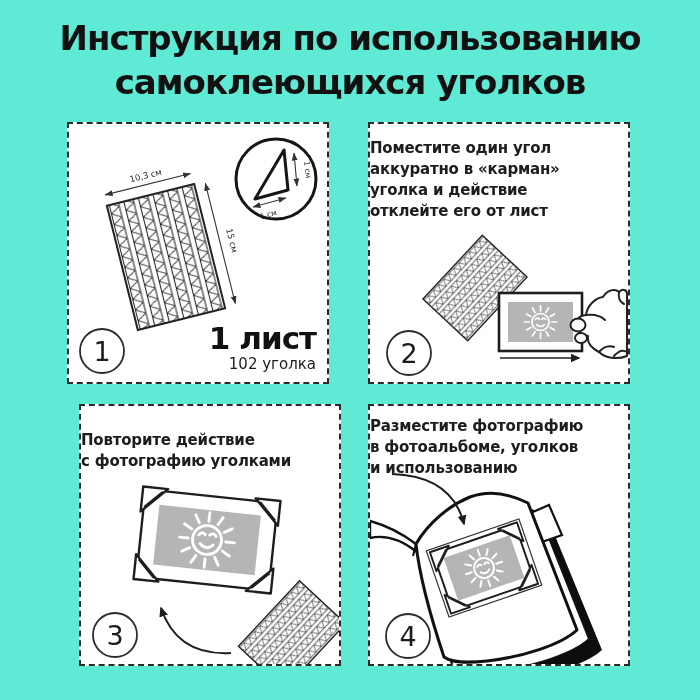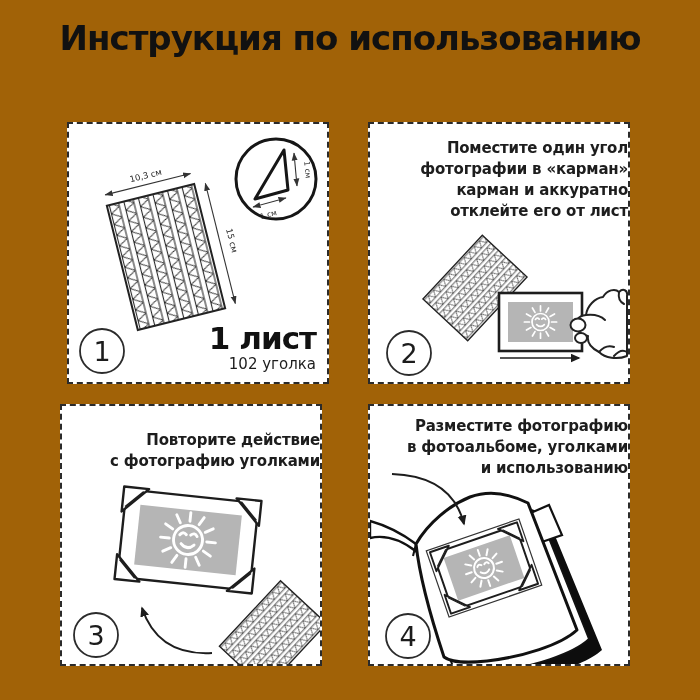--- a/index.html
+++ b/index.html
@@ -1,27 +1,27 @@
 <!DOCTYPE html>
 <html><head>
 <meta charset="utf-8">
 <style>
   html,body{margin:0;padding:0;background:#fff;}
-  .page{position:relative;width:700px;height:700px;background:#a16207;overflow:hidden;
+  .page{position:relative;width:700px;height:700px;background:#5eead4;overflow:hidden;
         font-family:"DejaVu Sans",sans-serif;color:#1c1c1c;}
   .title{position:absolute;top:16px;left:0;width:700px;text-align:center;
          font-size:34px;font-weight:bold;line-height:44px;letter-spacing:-1px;color:#111;}
   .panel{position:absolute;width:262px;height:262px;border:2px dashed #2b2b2b;
          box-sizing:border-box;background:#fff;}
   #panel1{left:67px;top:122px;}
   #panel2{left:368px;top:122px;}
-  #panel3{left:60px;top:404px;}
+  #panel3{left:79px;top:404px;}
   #panel4{left:368px;top:404px;}
   .panel svg.art{position:absolute;left:0;top:0;width:258px;height:258px;display:block;}
-  .ptext{position:absolute;left:0;width:258px;text-align:right;font-size:15px;
+  .ptext{position:absolute;left:0;width:258px;text-align:left;font-size:15px;
          font-weight:bold;line-height:21px;color:#1d1d1d;letter-spacing:-0.2px;}
   #panel2 .ptext{top:14px;}
   #panel3 .ptext{top:24px;}
   #panel4 .ptext{top:10px;}
   .dim{stroke:#333;stroke-width:1.1;fill:none;}
   .dimT{font-size:8.5px;fill:#222;}
   .dimTs{font-size:7.5px;fill:#222;}
   .numT{font-size:27px;fill:#1c1c1c;}
   .cap1{font-size:31px;font-weight:bold;fill:#111;letter-spacing:-1px;}
   .cap2{font-size:15px;fill:#1d1d1d;}
@@ -59,20 +59,21 @@
           <path d="M0,1 L8,4 L0,7 Z" fill="#333"></path>
         </marker>
       <marker id="arrB" markerUnits="userSpaceOnUse" markerWidth="12" markerHeight="10" refX="8.5" refY="4.5" orient="auto">
           <path d="M0,0 L10,4.5 L0,9 Z" fill="#1d1d1d"></path>
         </marker>
     </defs>
   </svg>
 
   <div class="title">
     <div>Инструкция по использованию</div>
+    <div>самоклеющихся уголков</div>
   </div>
 
   <div class="panel" id="panel1">
     <svg class="art" viewBox="0 0 258 258">
 
       <g transform="translate(97,133) rotate(-14)">
         <use href="#sheetG"></use>
         <line class="dim" x1="-44" y1="-75" x2="44" y2="-75" marker-start="url(#arrS)" marker-end="url(#arr)"></line>
         <text class="dimT" x="0" y="-81" text-anchor="middle">10,3 см</text>
         <line class="dim" x1="56" y1="-62" x2="56" y2="62" marker-start="url(#arrS)" marker-end="url(#arr)"></line>
@@ -94,22 +95,22 @@
       <g>
         <circle cx="33" cy="227" r="22" fill="#fff" stroke="#2b2b2b" stroke-width="1.8"></circle>
         <text class="numT" x="33" y="237" text-anchor="middle">1</text>
       </g>
     </svg>
   </div>
 
   <div class="panel" id="panel2">
     <div class="ptext">
       <div>Поместите один угол</div>
-      <div>фотографии в «карман»</div>
-      <div>карман и аккуратно</div>
+      <div>аккуратно в «карман»</div>
+      <div>уголка и действие</div>
       <div>отклейте его от лист</div>
     </div>
     <svg class="art" viewBox="0 0 258 258">
       <use href="#sheetG" transform="translate(105,164) rotate(43) scale(0.68)"></use>
       <g transform="translate(170.5,198)">
         <rect x="-41.5" y="-29" width="83" height="58" fill="#fff" stroke="#1d1d1d" stroke-width="2.6"></rect>
         <rect x="-32.5" y="-20" width="65" height="40" fill="#b5b5b5"></rect>
         <use href="#sunG" transform="scale(0.85)"></use>
       </g>
       <g transform="translate(199,148)" fill="#fff" stroke="#222" stroke-width="2" stroke-linejoin="round" stroke-linecap="round">
@@ -148,21 +149,21 @@
       <g>
         <circle cx="34" cy="229" r="22" fill="#fff" stroke="#2b2b2b" stroke-width="1.8"></circle>
         <text class="numT" x="34" y="239" text-anchor="middle">3</text>
       </g>
     </svg>
   </div>
 
   <div class="panel" id="panel4">
     <div class="ptext">
       <div>Разместите фотографию</div>
-      <div>в фотоальбоме, уголками</div>
+      <div>в фотоальбоме, уголков</div>
       <div>и использованию</div>
     </div>
     <svg class="art" viewBox="0 0 258 258">
       <g>
 
         <path d="M74,163 C87,143 107,123 127,115 C147,108 164,113 181,120 L232,244 C215,259 172,273 137,277 C117,279 100,279 92,273 C78,231 66,196 74,163 Z" fill="#0d0d0d"></path>
 
         <path d="M60,150 C73,130 93,110 113,102 C134,94 153,100 169,107 L219,233 C203,248 162,261 127,265 C107,267 91,267 83,261 C70,222 56,184 60,150 Z" fill="#fff" stroke="#111" stroke-width="2"></path>
 
         <path d="M156,109 L179,99 L192,129 L169,137 Z" fill="#fff" stroke="#111" stroke-width="2.2"></path>

